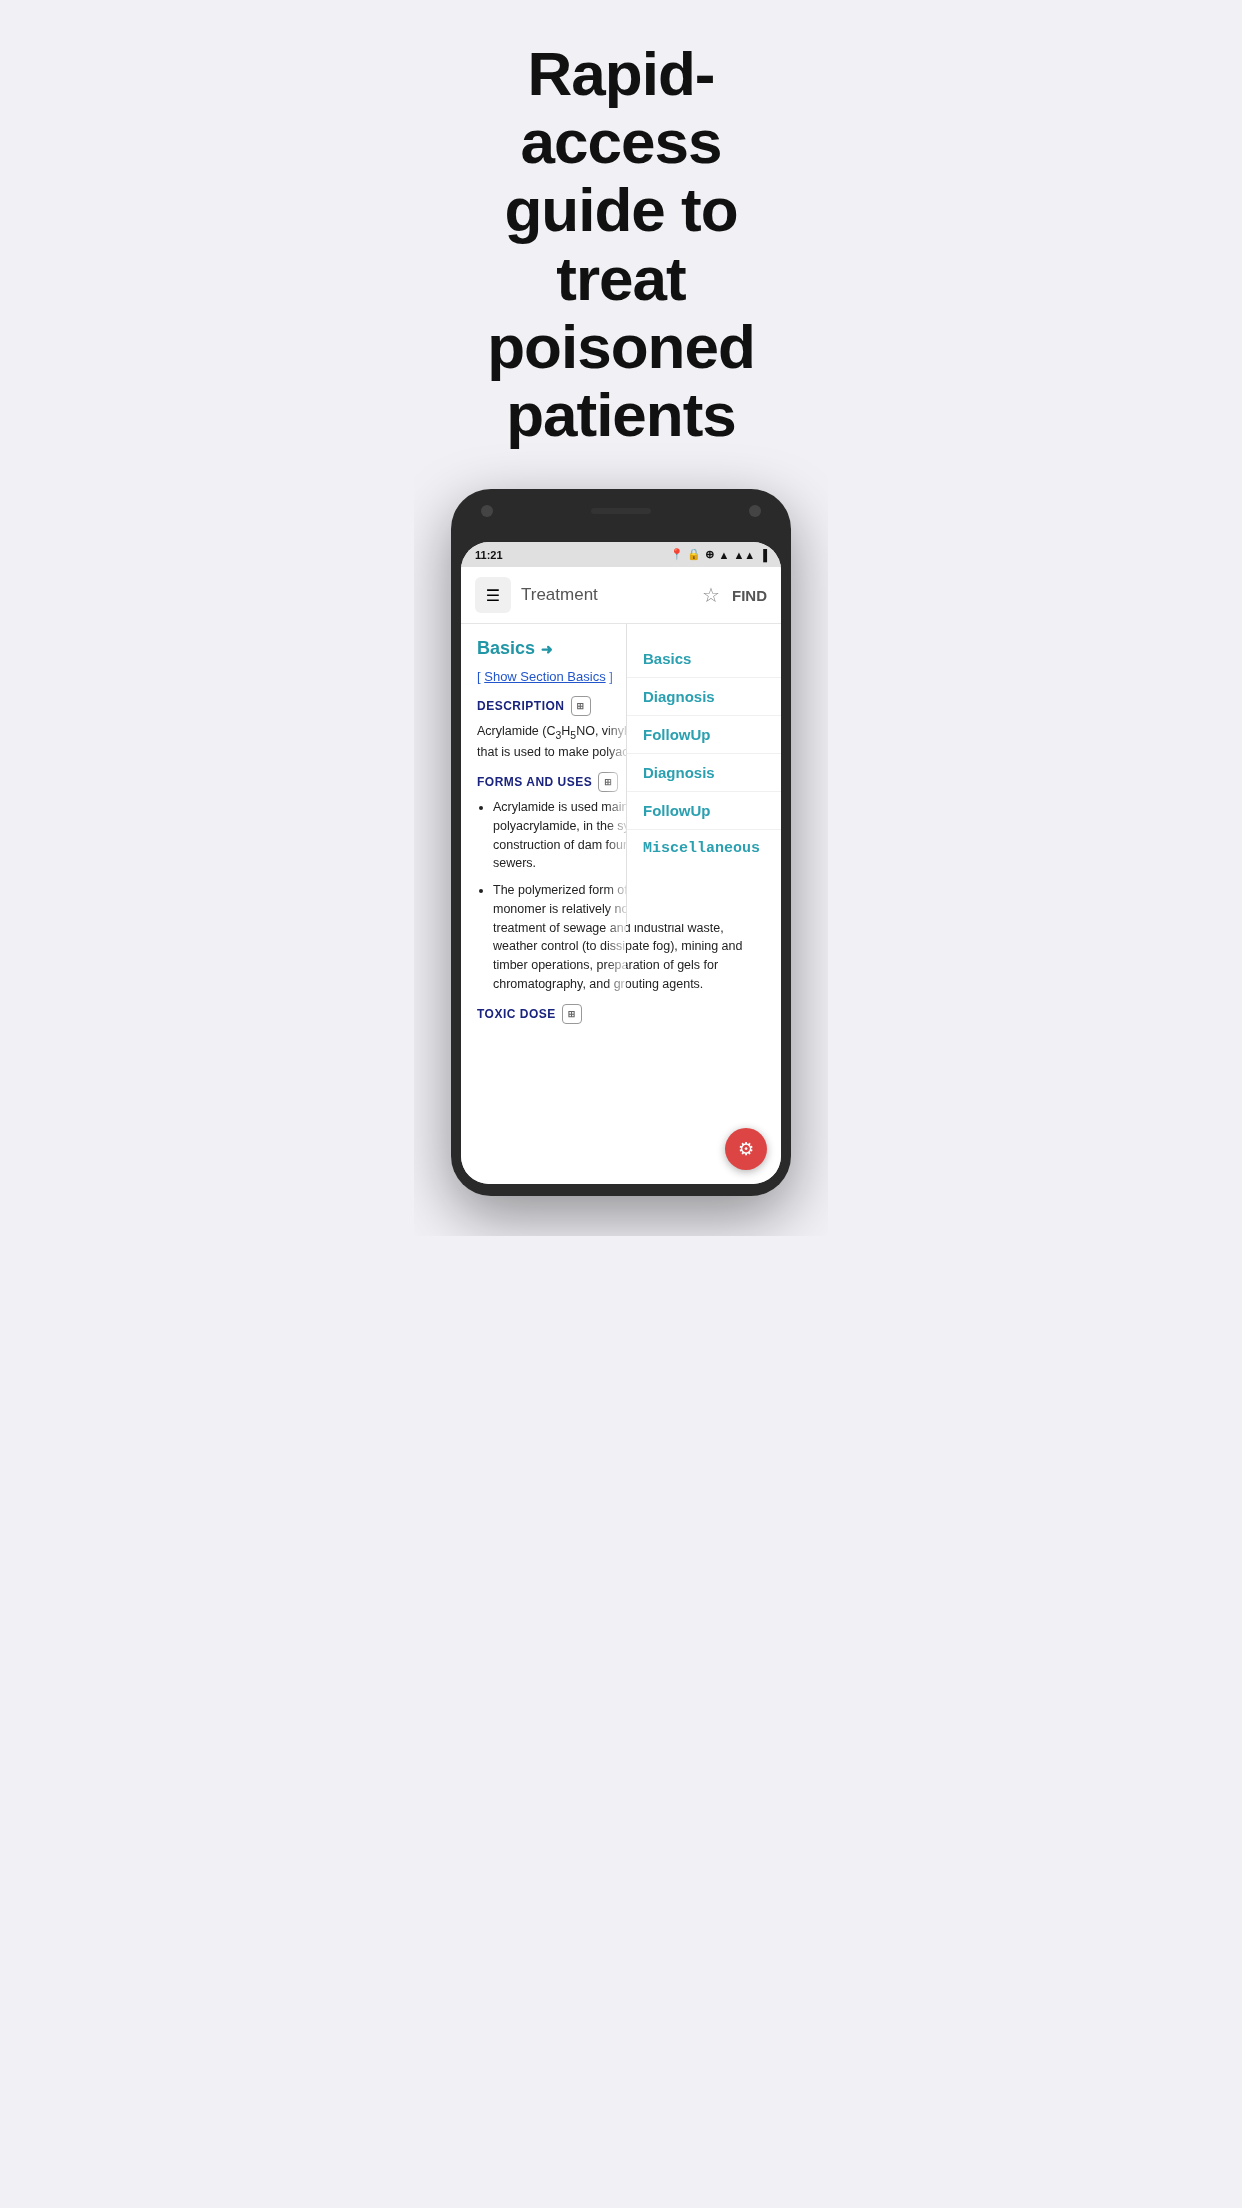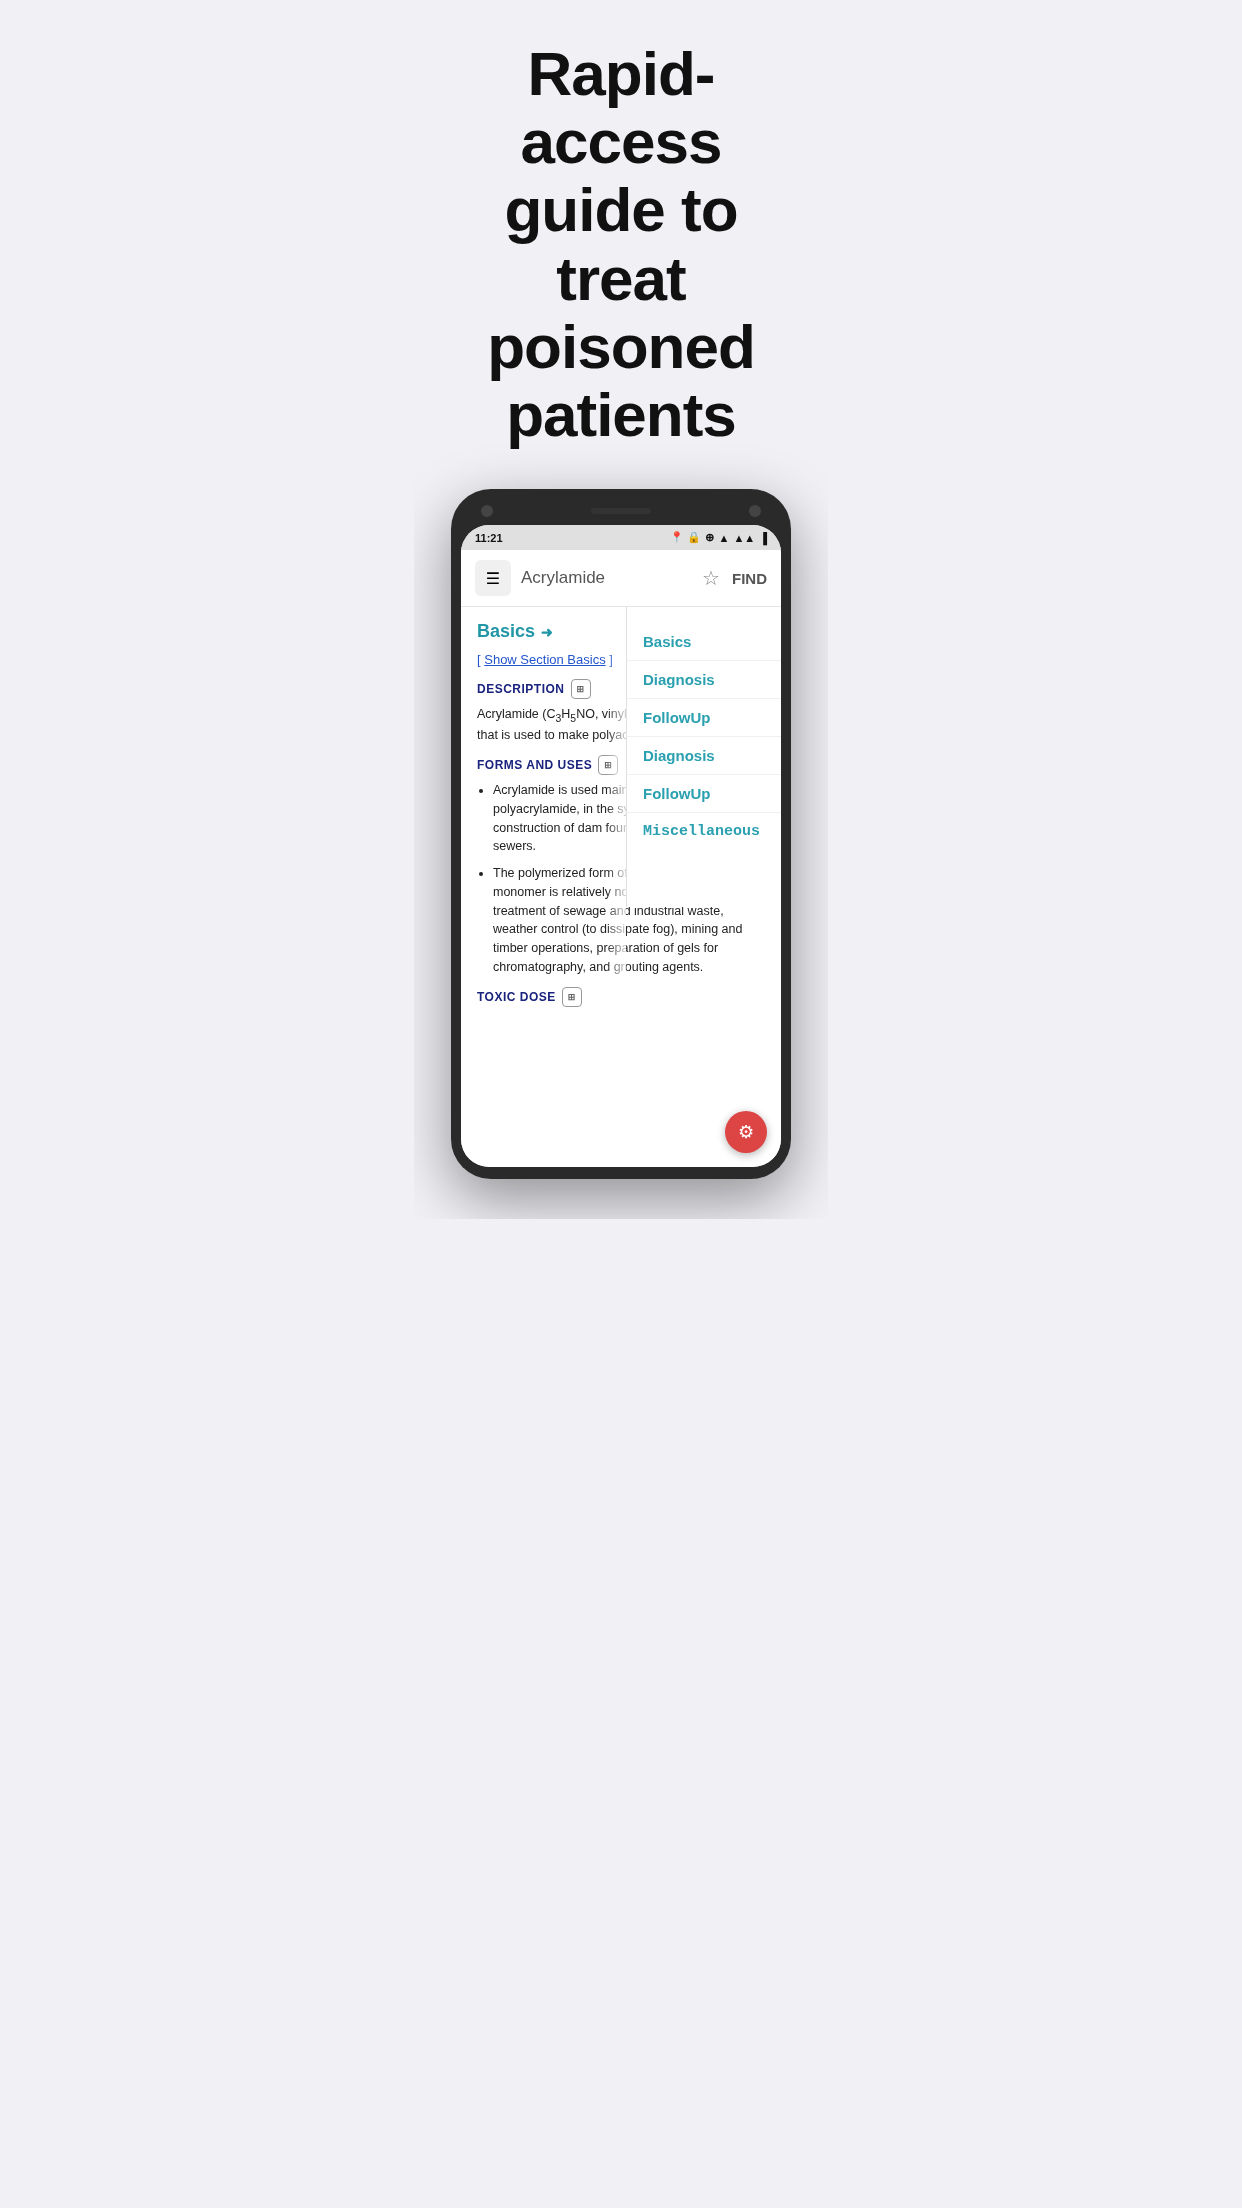--- a/index.html
+++ b/index.html
@@ -73,20 +73,21 @@
       background: #444;
       border-radius: 50%;
     }
 
     
     .phone-screen {
       background: #e5e5e5;
       border-radius: 28px;
       overflow: hidden;
       position: relative;
+      margin-top: 17px;
     }
 
     
     .status-bar {
       background: #e0e0e0;
       padding: 6px 14px;
       display: flex;
       justify-content: space-between;
       align-items: center;
       font-size: 11px;
@@ -326,21 +327,21 @@
           <span>▲▲</span>
           <span>▐</span>
         </div>
       </div>
 
       <div class="app-navbar">
         <div class="nav-left">
           <div class="nav-icon-box">
             <span>☰</span>
           </div>
-          <span class="nav-title">Acrylamide</span>
+          <span class="nav-title">Treatment</span>
         </div>
         <div class="nav-right">
           <span class="star-icon">☆</span>
           <span class="find-btn">FIND</span>
         </div>
       </div>
 
       <div class="content-area">
 
         <div class="main-content">

